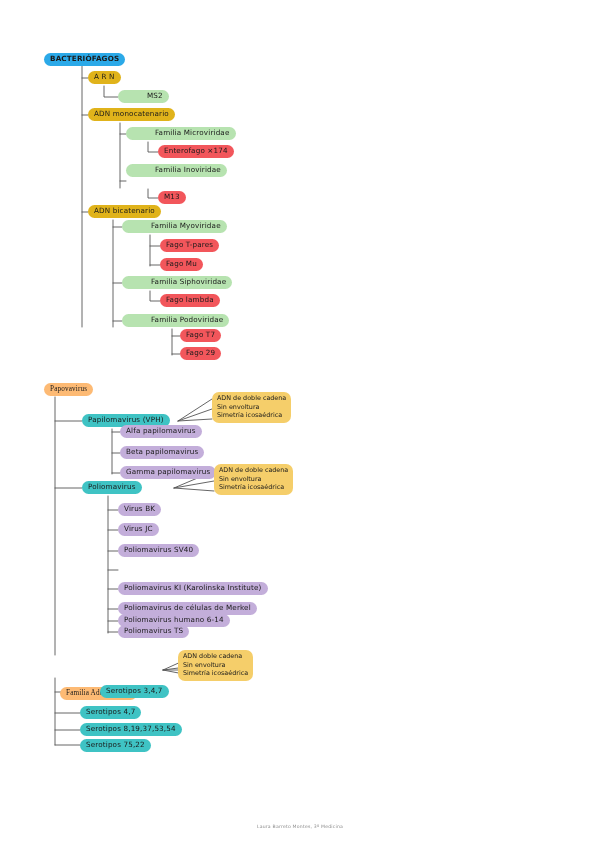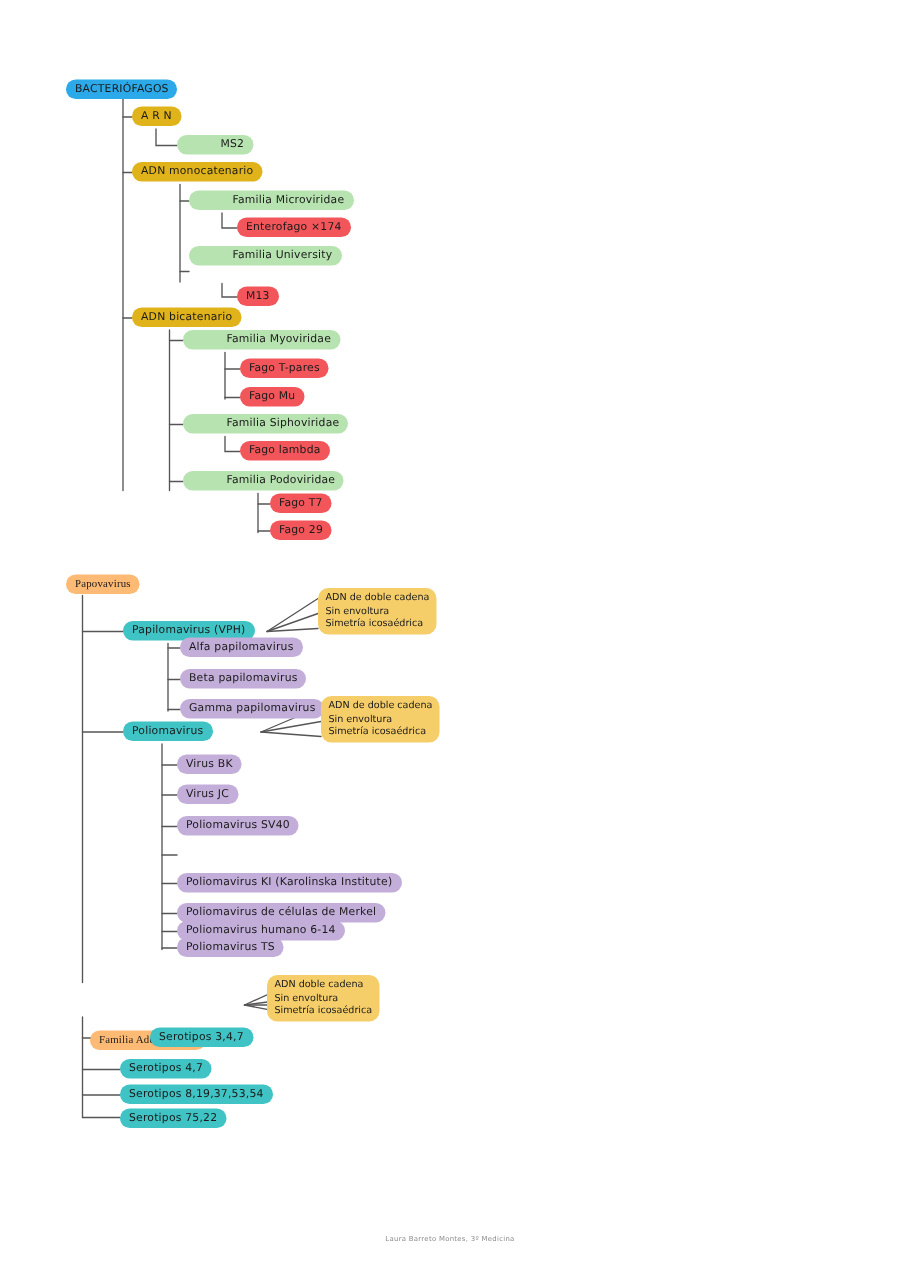--- a/index.html
+++ b/index.html
@@ -22,21 +22,21 @@
     font-size:7.2px;
     line-height:10px;
     white-space:nowrap;
     letter-spacing:0.15px;
     box-sizing:border-box;
     transform-origin:left center;
   }
   .node span{display:inline-block;}
 
   
-  .c-blue   {background:#2BA9E8;}
+  .c-blue   {background:#2BA9E8;font-weight:bold;}
   .c-yellow {background:#E0B31B;}
   .c-green  {background:#B7E3B0;padding-left:29px;}
   .c-red    {background:#F2565B;}
   .c-salmon {background:#fdba74;font-family:Liberation Serif, serif;}
   .c-teal   {background:#3FC3C4;}
   .c-purple {background:#C3AEDA;}
 
   .note{
     position:absolute;
     background:#F5CE6A;
@@ -147,21 +147,21 @@
   <div class="node c-yellow" style="left:88px;top:71px;"><span>A R N</span></div>
 
   <div class="node c-green" style="left:118px;top:90px;"><span>MS2</span></div>
 
   <div class="node c-yellow" style="left:88px;top:108px;"><span>ADN monocatenario</span></div>
 
   <div class="node c-green" style="left:126px;top:127px;"><span>Familia Microviridae</span></div>
 
   <div class="node c-red" style="left:158px;top:145px;"><span>Enterofago ×174</span></div>
 
-  <div class="node c-green" style="left:126px;top:164px;"><span>Familia University</span></div>
+  <div class="node c-green" style="left:126px;top:164px;"><span>Familia Inoviridae</span></div>
 
   <div class="node c-red" style="left:158px;top:191px;"><span>M13</span></div>
 
   <div class="node c-yellow" style="left:88px;top:205px;"><span>ADN bicatenario</span></div>
 
   <div class="node c-green" style="left:122px;top:220px;"><span>Familia Myoviridae</span></div>
 
   <div class="node c-red" style="left:160px;top:239px;"><span>Fago T-pares</span></div>
 
   <div class="node c-red" style="left:160px;top:258px;"><span>Fago Mu</span></div>

